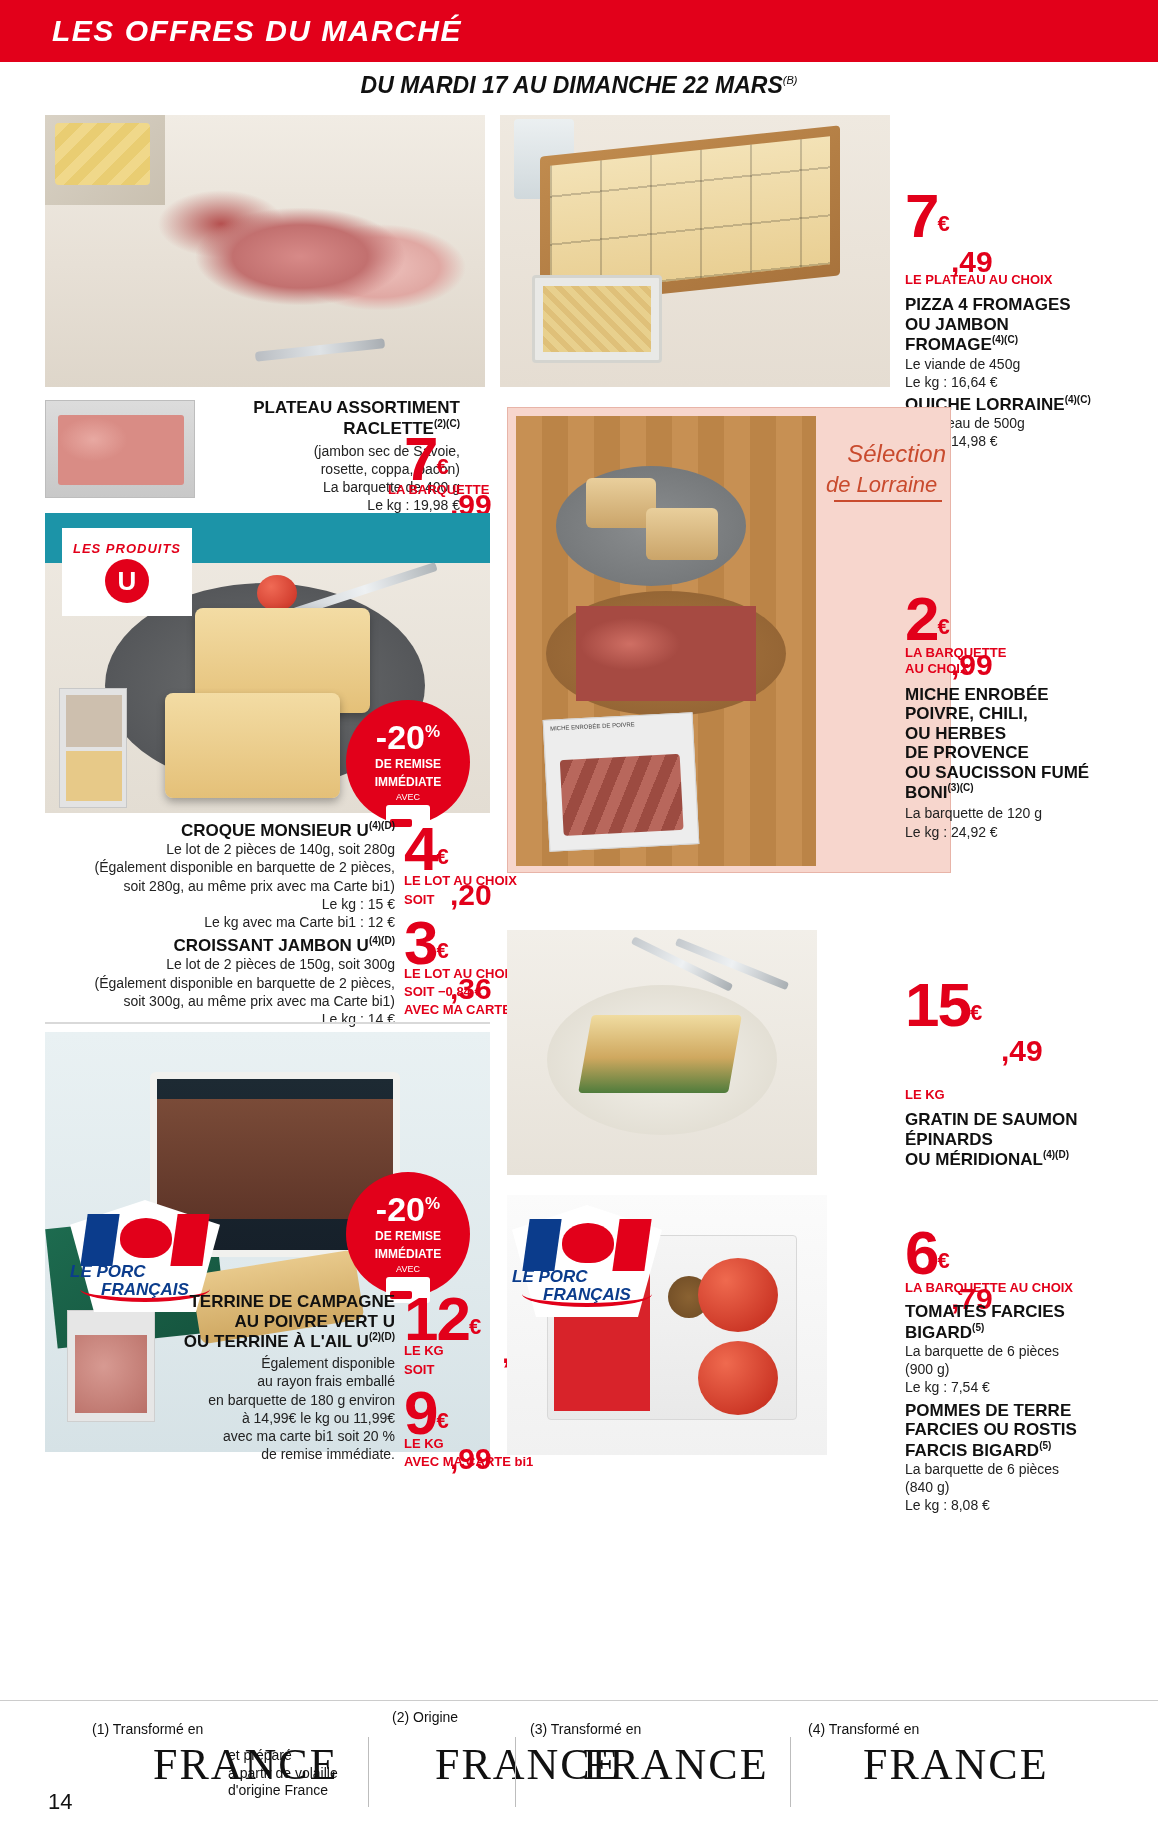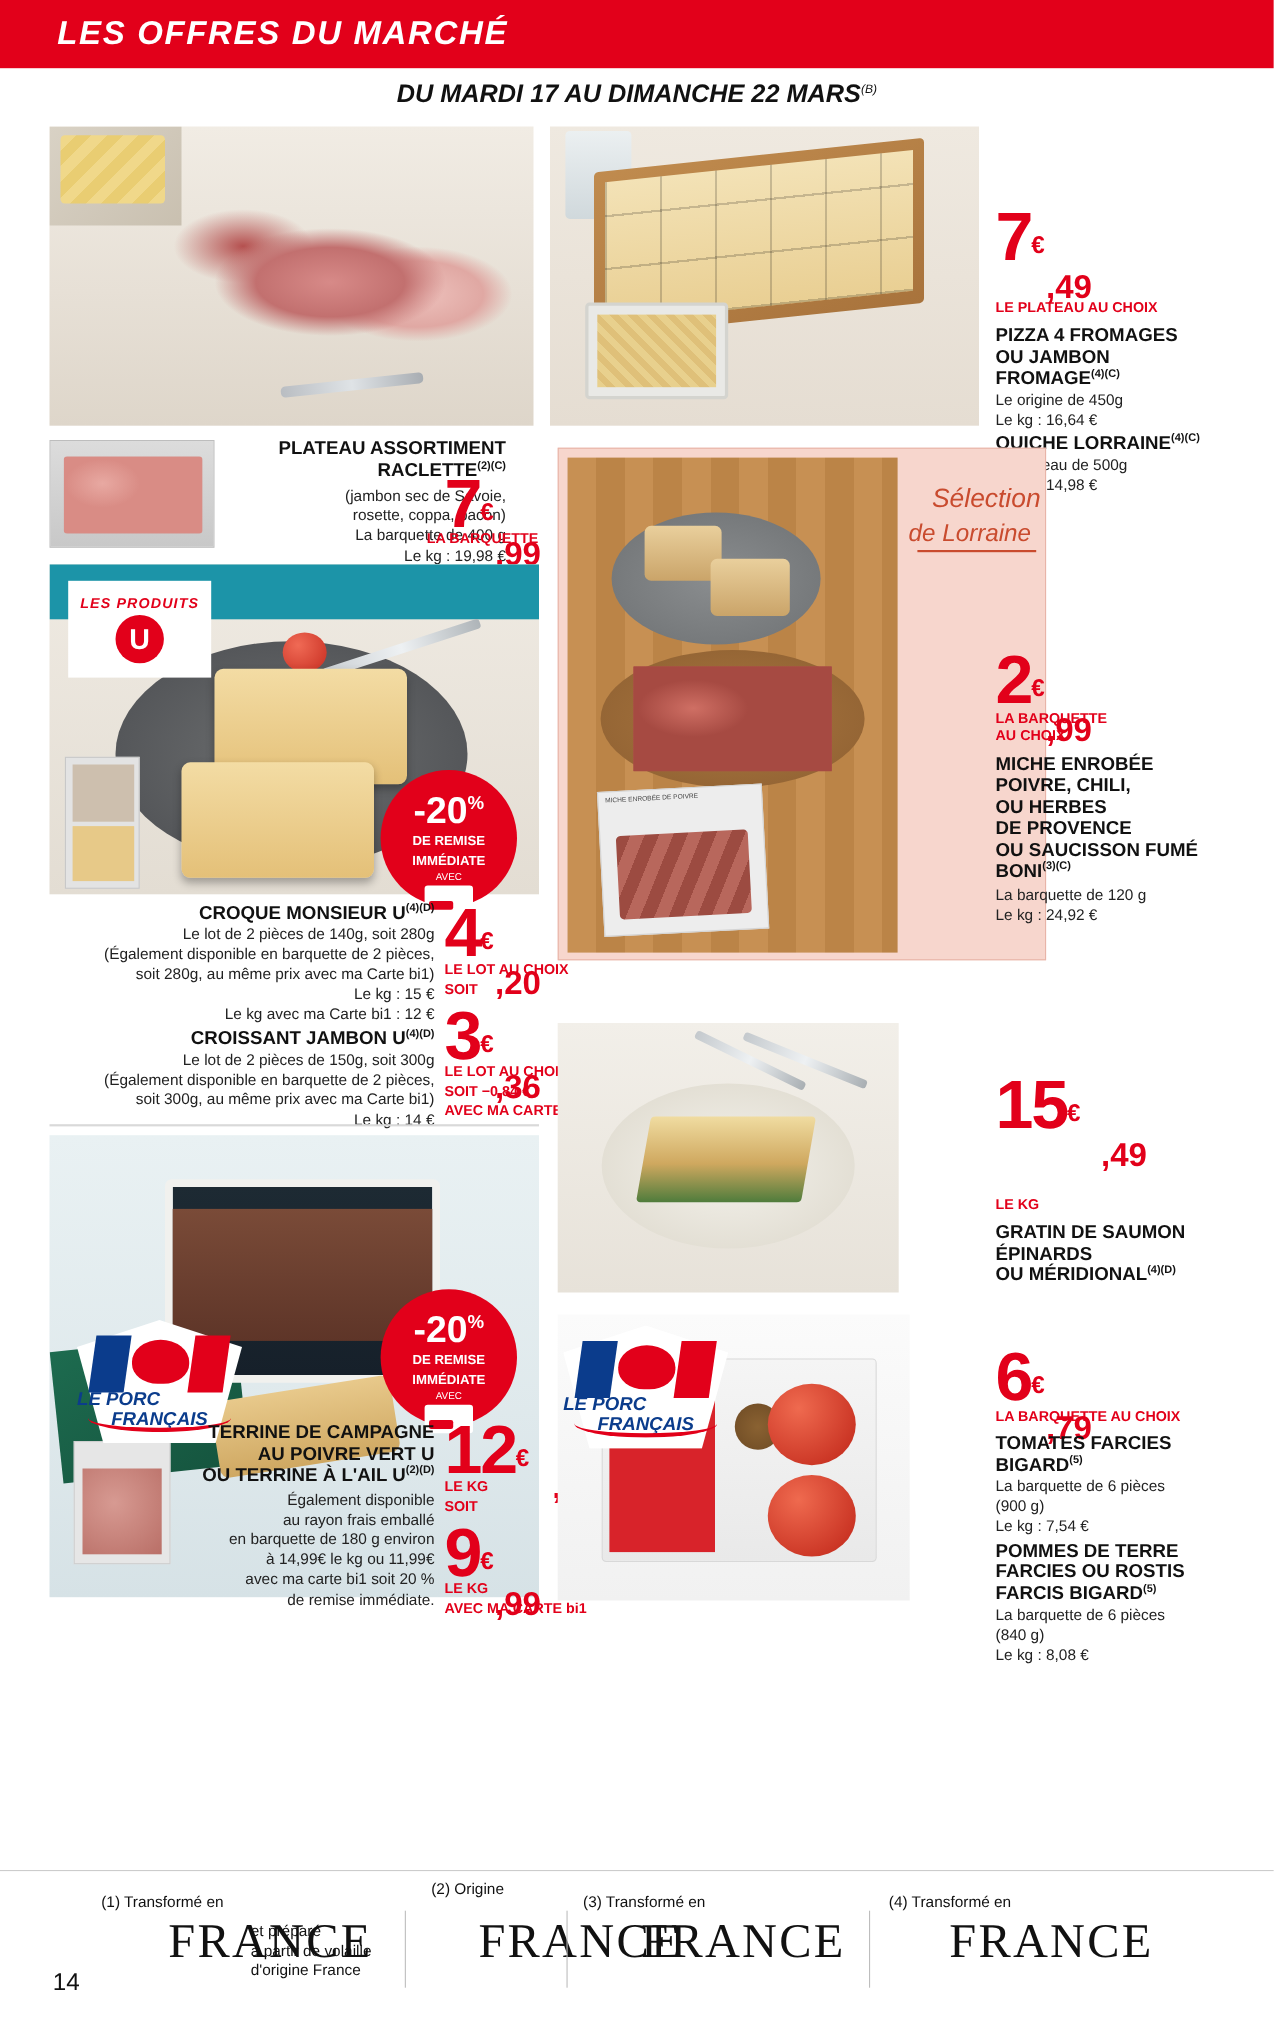--- a/index.html
+++ b/index.html
@@ -396,21 +396,21 @@
 
 <div class="price" style="left:905px; top:185px;">
   <span class="big">7</span><span class="eur">€</span><br>
   <span class="cts" style="margin-left:46px; display:inline-block;">,49</span>
 </div>
 <div class="txtblk" style="left:905px; top:272px; width:240px;">
   <div class="price-lines" style="position:static;">LE PLATEAU AU CHOIX</div>
   <div class="title" style="margin-top:7px;">PIZZA 4 FROMAGES</div>
   <div class="title">OU JAMBON</div>
   <div class="title"><span>FROMAGE</span><sup>(4)(C)</sup></div>
-  <div class="desc">Le origine de 450g</div>
+  <div class="desc">Le viande de 450g</div>
   <div class="desc">Le kg : 16,64 €</div>
   <div class="title" style="margin-top:3px;"><span>QUICHE LORRAINE</span><sup>(4)(C)</sup></div>
   <div class="desc">Le plateau de 500g</div>
   <div class="desc">Le kg : 14,98 €</div>
 </div>
 
 <div class="photo p-raclette">
   <div class="meat"></div>
 </div>
 <div class="txtblk" style="left:200px; top:398px; width:260px;">

